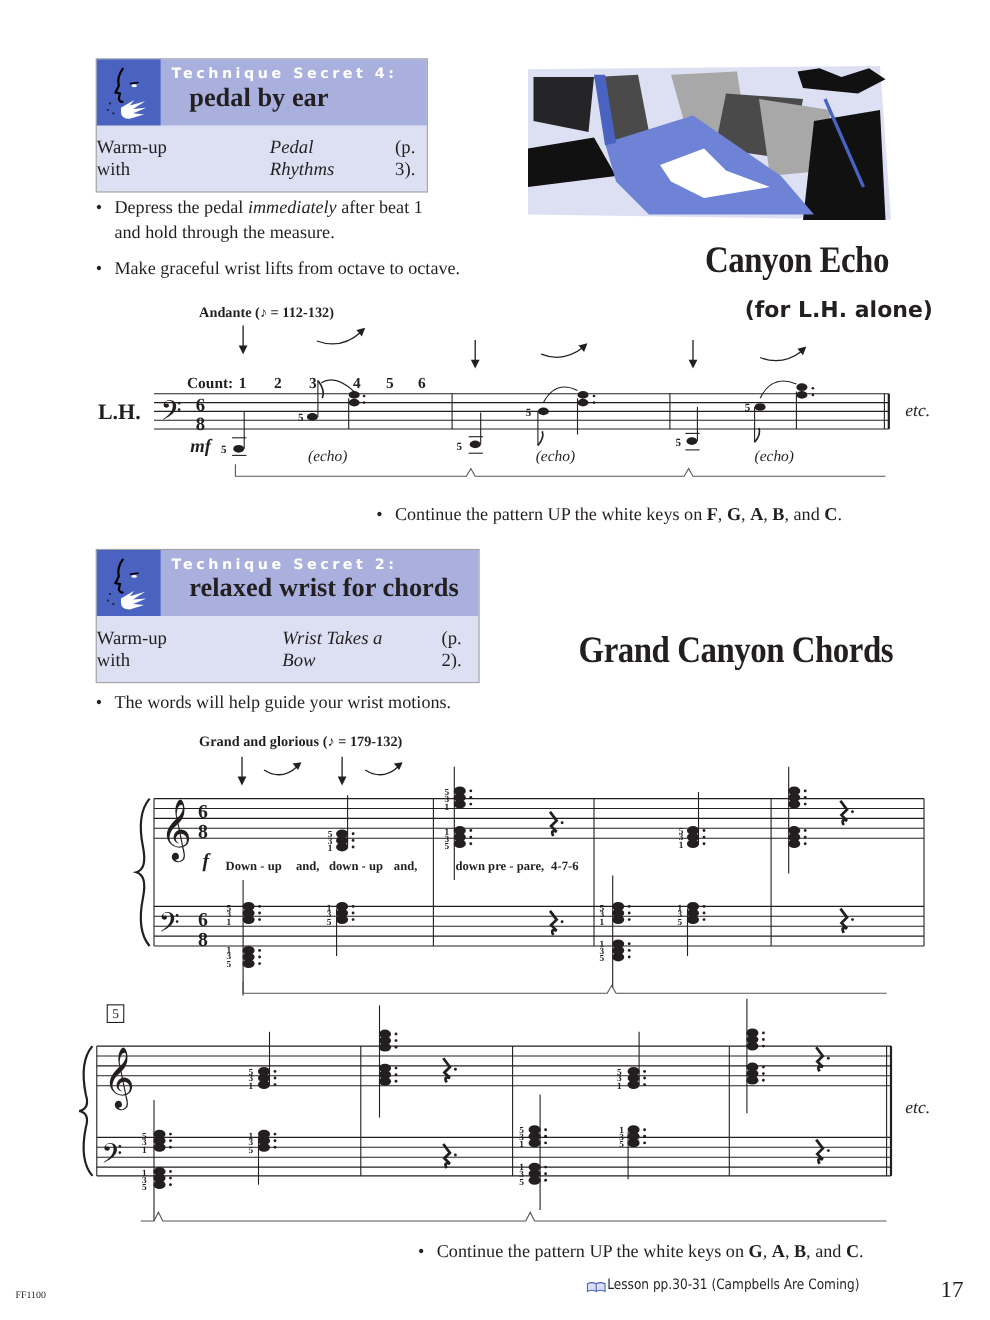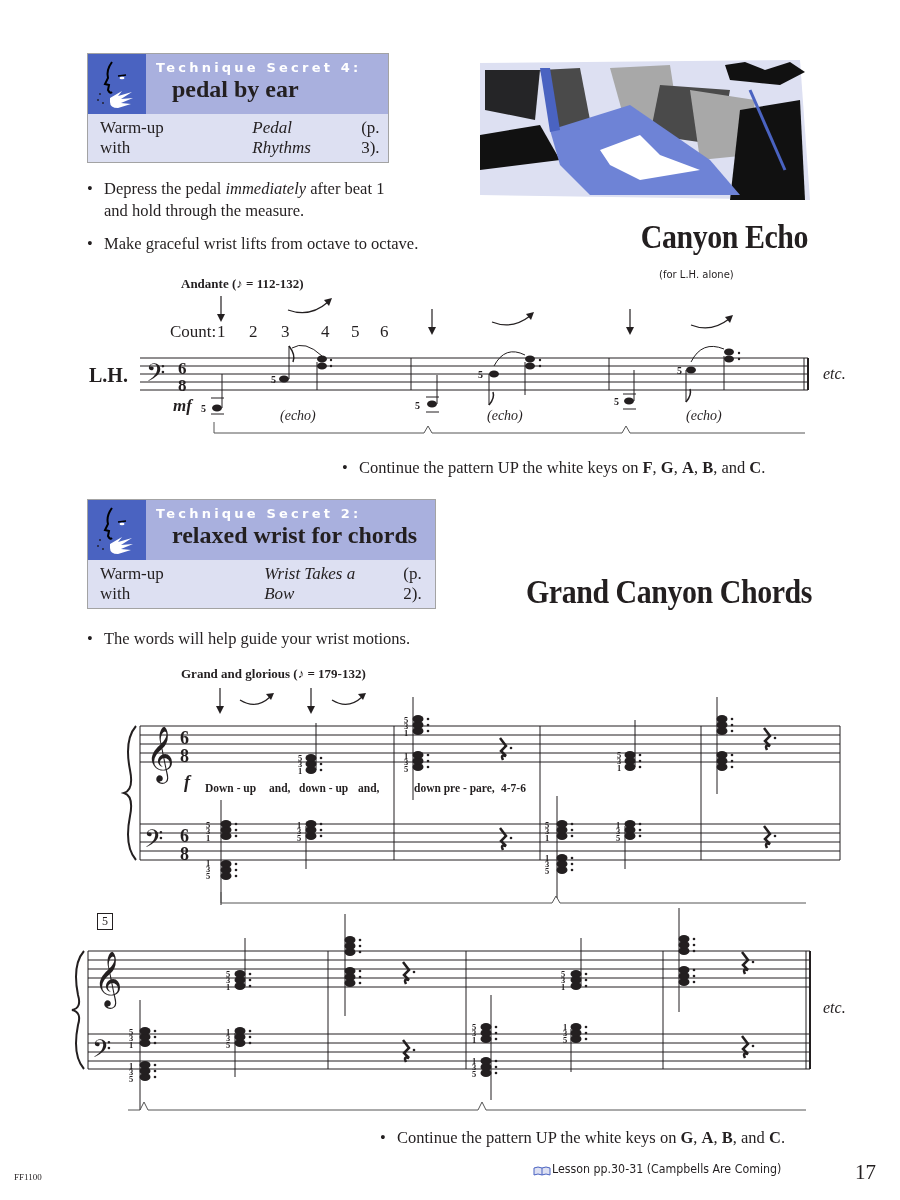--- a/index.html
+++ b/index.html
@@ -7,28 +7,28 @@
          font-family: "Liberation Serif", serif; color: #231f20; }
   .abs { position: absolute; }
 
   
   .tech-box { position: absolute; left: 87px; width: 300px; border: 1px solid #a3a3a3; background: #dde0f2; }
   .tech-head { display: flex; height: 60px; background: #a9b0de; }
   .tech-icon { width: 58px; height: 60px; background: #4a63c1; flex: none; }
   .tech-title { padding-left: 10px; padding-top: 6px; }
   .tech-kicker { font-family: "DejaVu Sans", sans-serif; font-weight: bold; color: #ffffff; font-size: 13px; letter-spacing: 3.2px; }
   .tech-main { font-family: "Liberation Serif", serif; font-weight: bold; font-size: 24px; color: #231f20; margin-top: 1px; white-space: nowrap; margin-left: 16px; }
-  .tech-sub { height: 48px; display: flex; align-items: center; padding-left: 12px; font-size: 17px; gap: 42px; }
+  .tech-sub { height: 60px; display: flex; align-items: center; font-size: 17px; gap: 42px; }
 
   .bullet { position: absolute; font-size: 16.5px; line-height: 22px; }
   .bullet .dot { display: inline-block; width: 17px; }
   .title-big { position: absolute; font-family: "Liberation Serif", serif; font-weight: bold; font-size: 34px; letter-spacing: -0.5px; transform: scaleX(0.88); transform-origin: right center; white-space: nowrap; }
-  .subtitle { position: absolute; font-family: "DejaVu Sans", sans-serif; font-weight: normal; font-size: 10px; }
+  .subtitle { position: absolute; font-family: "DejaVu Sans", sans-serif; font-weight: bold; font-size: 20px; margin-left: 18px; }
   .tempo { position: absolute; font-weight: bold; font-size: 13px; white-space: nowrap; }
-  .count { position: absolute; font-weight: normal; font-size: 17px; }
+  .count { position: absolute; font-weight: bold; font-size: 14px; margin-top: 20px; }
   .lyric { position: absolute; font-weight: bold; font-size: 11.5px; white-space: nowrap; }
   .echo { position: absolute; font-style: italic; font-size: 14px; }
   .etc { position: absolute; font-style: italic; font-size: 16px; }
   .footer-code { position: absolute; font-size: 9px; }
   .footer-lesson { position: absolute; font-family: "DejaVu Sans", sans-serif; font-size: 13px; transform: scaleX(0.85); transform-origin: left center; white-space: nowrap; }
   .page-num { position: absolute; font-size: 21px; }
   .lh-label { position: absolute; font-weight: bold; font-size: 20px; }
   .measure-num { position: absolute; border: 1px solid #231f20; font-size: 12px; width: 14px; height: 15px; text-align: center; line-height: 15px; }
   svg.music { position: absolute; left: 0; top: 0; }
 </style>

